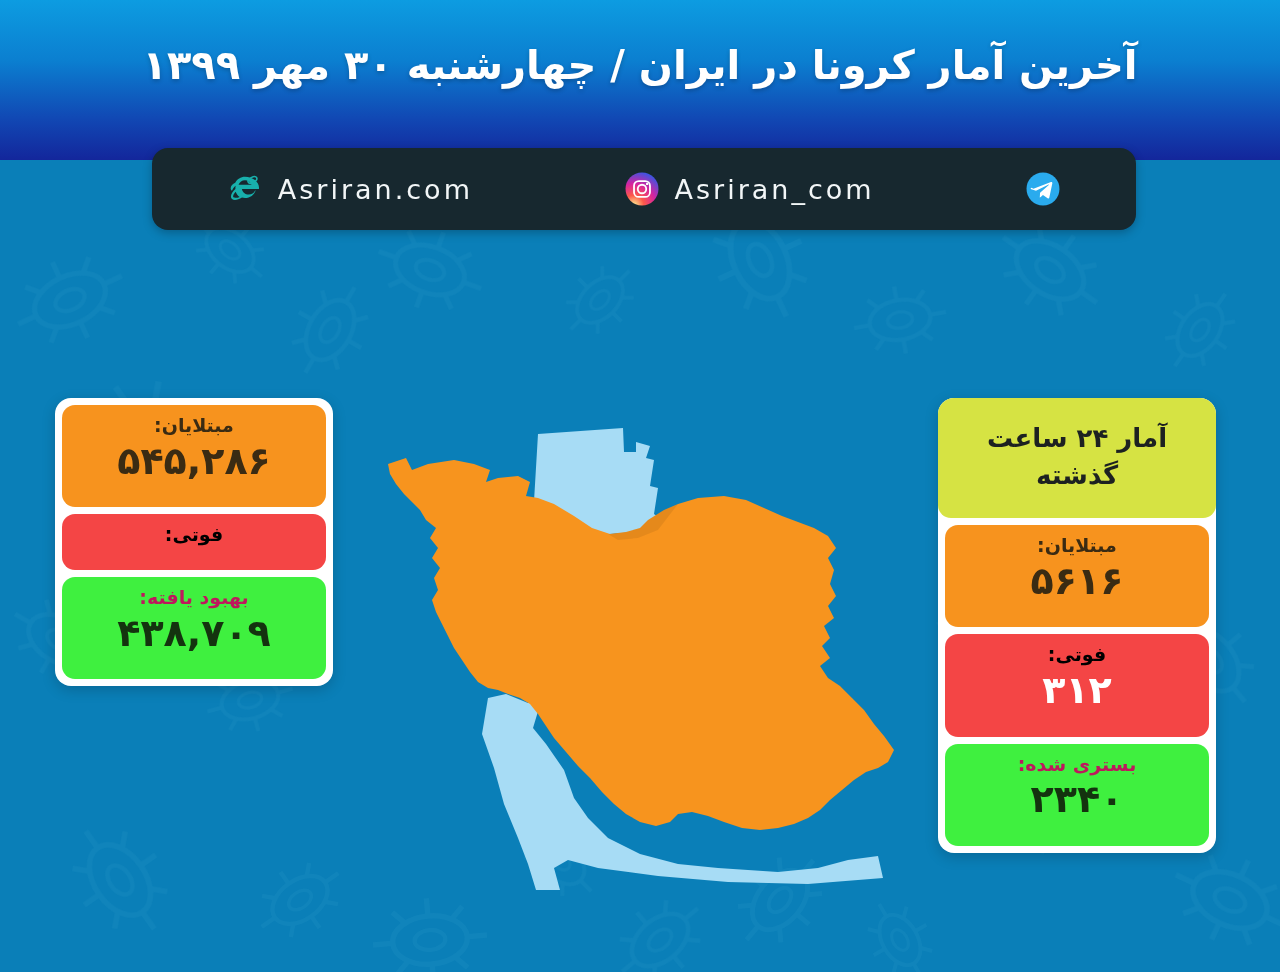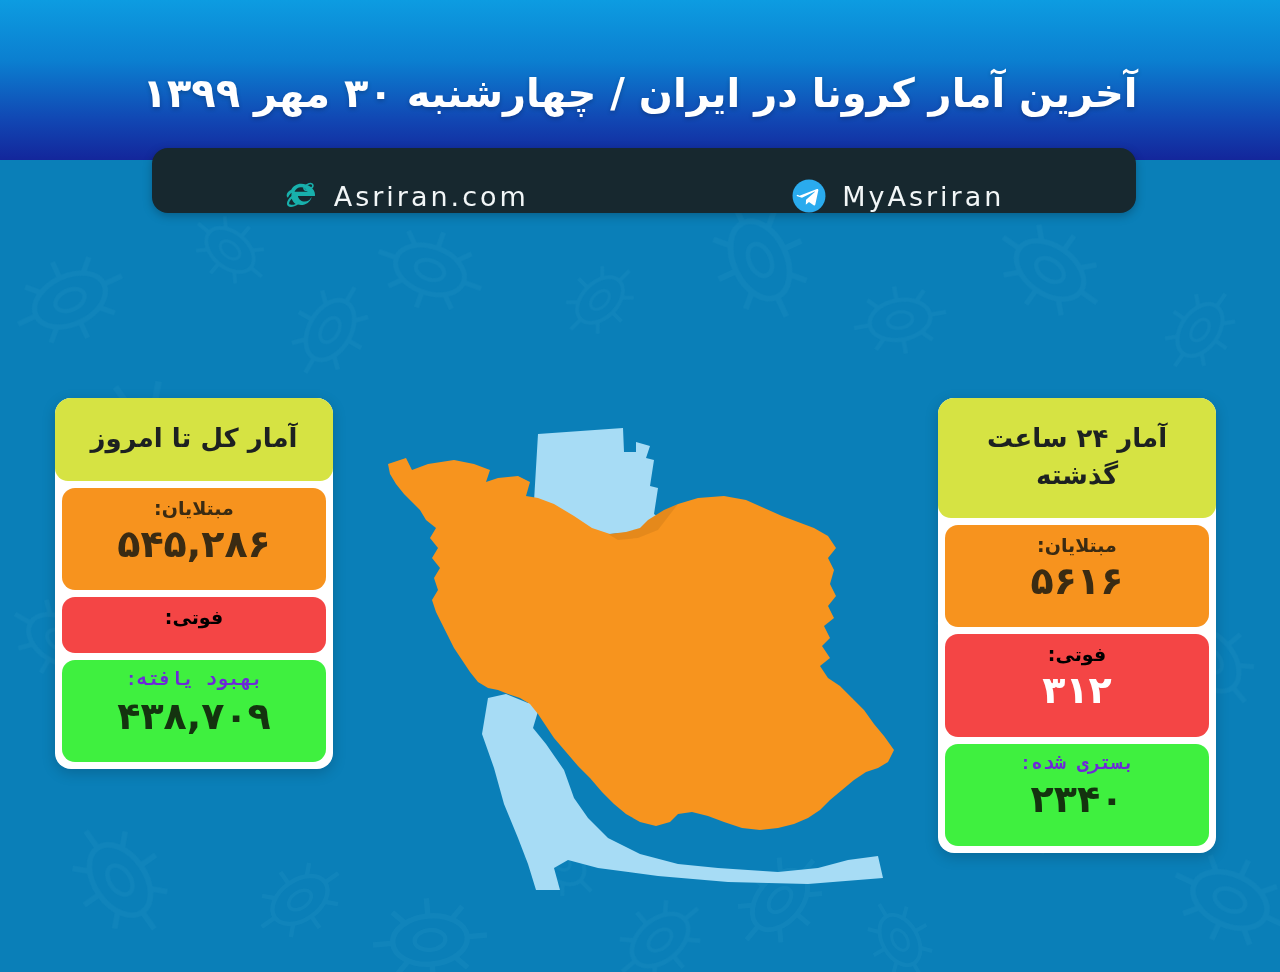--- a/index.html
+++ b/index.html
@@ -16,28 +16,28 @@
   
   #header-band{
     position:absolute;left:0;top:0;width:1280px;height:160px;z-index:2;
     background:linear-gradient(180deg,#0d9ce1 0%,#0b7fd0 38%,#1148b4 74%,#13269b 100%);
   }
   #page-title{
     position:absolute;left:0;right:0;top:42px;
     text-align:center;color:#ffffff;
     font-size:40px;font-weight:bold;letter-spacing:0;
     text-shadow:0 2px 4px rgba(0,0,0,.22);
-    direction:rtl;white-space:nowrap;margin-top:28px;
+    direction:rtl;white-space:nowrap;
   }
 
   
   #social-bar{
-    position:absolute;left:152px;top:148px;width:984px;height:65px;z-index:3;
+    position:absolute;left:152px;top:148px;width:984px;height:82px;z-index:3;
     background:#17282f;border-radius:16px;
-    display:flex;align-items:flex-end;justify-content:space-around;
+    display:flex;align-items:center;justify-content:space-around;
     direction:ltr;box-shadow:0 3px 10px rgba(0,0,0,.25);
   }
   .social-item{display:flex;align-items:center;gap:16px;}
   .social-label{
     color:#f2f6f7;font-size:27px;letter-spacing:3px;
     font-family:"DejaVu Sans","Liberation Sans",sans-serif;font-weight:400;
   }
   .social-icon{width:34px;height:34px;flex:0 0 34px;display:block;}
 
   
@@ -74,21 +74,21 @@
     display:block;font-size:38px;font-weight:bold;line-height:1.2;
     letter-spacing:2px;margin-top:1px;
   }
   .row-cases{background:#f7931e;}
   .row-cases .stat-label{color:#3a2b13;}
   .row-cases .stat-value{color:#3a2b13;}
   .row-deaths{background:#f44545;}
   .row-deaths .stat-label{color:#000000;}
   .row-deaths .stat-value{color:#ffffff;}
   .row-recovered{background:#3ff03f;}
-  .row-recovered .stat-label{color:#6d28d9;font-family:Liberation Mono, monospace;}
+  .row-recovered .stat-label{color:#be185d;}
   .row-recovered .stat-value{color:#14330f;}
 </style>
 </head>
 <body>
 
 <div id="bg-watermarks">
   <svg width="1280" height="972" viewBox="0 0 1280 972">
     <defs>
       <g id="virus">
         <ellipse cx="0" cy="0" rx="34" ry="22" fill="none" stroke="#7fd3f2" stroke-width="5"></ellipse>
@@ -139,27 +139,43 @@
 <div id="social-bar">
 
   <div class="social-item">
     <svg class="social-icon" viewBox="0 0 64 64">
       <path d="M32 9c-8 0-15 4.6-18.4 11.4C9 22.6 5 26.3 5 30.6c0 2 .9 3.7 2.4 4.8 1.4-3.6 3.9-6.9 7.1-9.5-.4 1.4-.6 2.9-.6 4.4 0 .5 0 1 .1 1.5C9 36 5.5 41.6 5.5 46.2c0 4 3 6.6 7.6 6.6 3.9 0 8.6-1.7 13.2-4.6 1.8.5 3.7.8 5.7.8 9.5 0 17.5-6 20-14.3H51c-2 4.6-6.6 7.8-12 7.8-6.4 0-11.7-4.5-12.8-10.5h32c.1-.8.2-1.6.2-2.4C58.4 18.6 46.6 9 32 9zm0 6.4c5.6 0 10.3 3.5 12.2 8.5H19.8c1.9-5 6.6-8.5 12.2-8.5zM12.2 48.2c-1.7 0-2.6-.9-2.6-2.4 0-2.3 1.8-5.6 4.9-8.8 1.4 4.1 4 7.6 7.4 10-3.6 1.6-7 2.2-9.7 1.2z" fill="#18b0ac"></path>
       <ellipse cx="46" cy="15" rx="9" ry="5" fill="none" stroke="#18b0ac" stroke-width="3" transform="rotate(-28 46 15)"></ellipse>
     </svg>
     <span class="social-label">Asriran.com</span>
   </div>
 
+  <div class="social-item">
+    <svg class="social-icon" viewBox="0 0 64 64">
+      <defs>
+        <radialGradient id="ig" cx="25%" cy="100%" r="110%">
+          <stop offset="0%" stop-color="#fdf497"></stop>
+          <stop offset="28%" stop-color="#fd5949"></stop>
+          <stop offset="60%" stop-color="#d6249f"></stop>
+          <stop offset="100%" stop-color="#285AEB"></stop>
+        </radialGradient>
+      </defs>
+      <circle cx="32" cy="32" r="31" fill="url(#ig)"></circle>
+      <rect x="17" y="17" width="30" height="30" rx="9" fill="none" stroke="#fff" stroke-width="3.4"></rect>
+      <circle cx="32" cy="32" r="8" fill="none" stroke="#fff" stroke-width="3.4"></circle>
+      <circle cx="41.6" cy="22.4" r="2.3" fill="#fff"></circle>
+    </svg>
+    <span class="social-label">Asriran_com</span>
+  </div>
 
   <div class="social-item">
     <svg class="social-icon" viewBox="0 0 64 64">
       <circle cx="32" cy="32" r="31" fill="#2aabee"></circle>
       <path d="M14 31.5l33-12.7c1.6-.6 3 .4 2.5 2.8l-5.6 26.5c-.4 1.9-1.6 2.4-3.2 1.5l-8.8-6.5-4.2 4.1c-.5.5-.9.9-1.8.9l.6-9 16.4-14.8c.7-.6-.2-1-1.1-.4L18.8 35.2l-8.7-2.7c-1.9-.6-1.9-1.9.4-2.8z" fill="#ffffff"></path>
     </svg>
-    <span class="social-label">MyAsriran</span>
   </div>
 
 </div>
 
 <svg id="iran-map" viewBox="0 0 524 500">
 
   <path fill="#a7dcf5" d="M155 120 L160 36 L245 30 L246 54 L258 54 L258 44 L272 48 L268 60 L276 62 L272 88 L280 90 L276 116 L284 122 L278 132 L232 136 L214 142 L196 132 L175 132 Z"></path>
 
   <path fill="#a7dcf5" d="M110 300 L128 296 L150 305 L164 300 L155 330 L168 346 L186 372 L196 400 L210 420 L230 440 L262 456 L300 466 L340 470 L400 474 L440 470 L470 462 L500 458 L505 480 L430 486 L350 484 L280 478 L220 470 L190 462 L176 470 L182 492 L158 492 L150 466 L140 440 L126 406 L116 370 L104 336 Z"></path>
 
@@ -175,21 +191,20 @@
            L262 424 L248 416 L236 406 L224 394 L212 380 L200 368 L188 354 L176 340
            L168 328 L160 316 L152 306 L142 300 L130 296 L120 292 L110 290 L100 284
            L92 274 L84 262 L76 250 L70 238 L64 226 L58 214 L54 202 L60 192 L56 180
            L62 170 L54 160 L60 150 L52 140 L58 130 L48 122 L42 112 L34 104 L26 96
            L18 86 L12 76 Z"></path>
 
   <path fill="#000000" opacity="0.07" d="M230 136 L248 134 L262 130 L270 122 L286 112 L300 106 L280 132 L260 140 L240 142 Z"></path>
 </svg>
 
 <div class="stat-card" id="stat-card-total">
-  <div class="card-header">آمار کل تا امروز</div>
 
   <div class="stat-row row-cases">
     <span class="stat-label">مبتلایان:</span>
     <span class="stat-value">۵۴۵,۲۸۶</span>
   </div>
 
   <div class="stat-row row-deaths">
     <span class="stat-label">فوتی:</span>
   </div>
 

